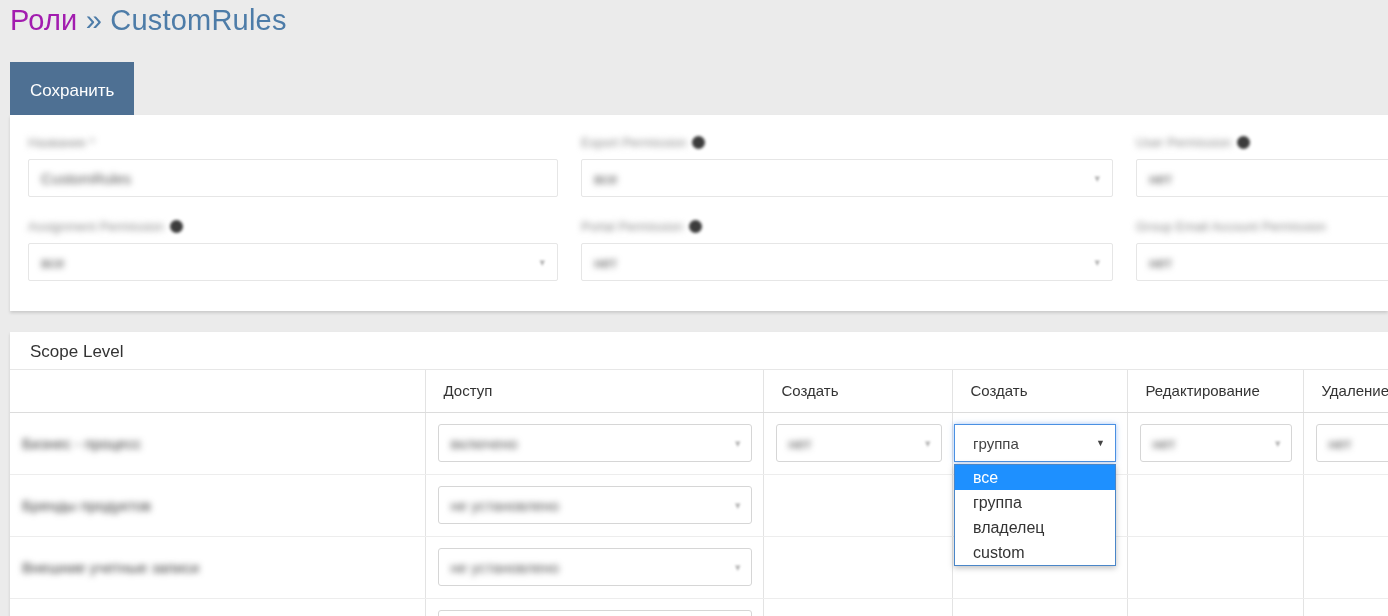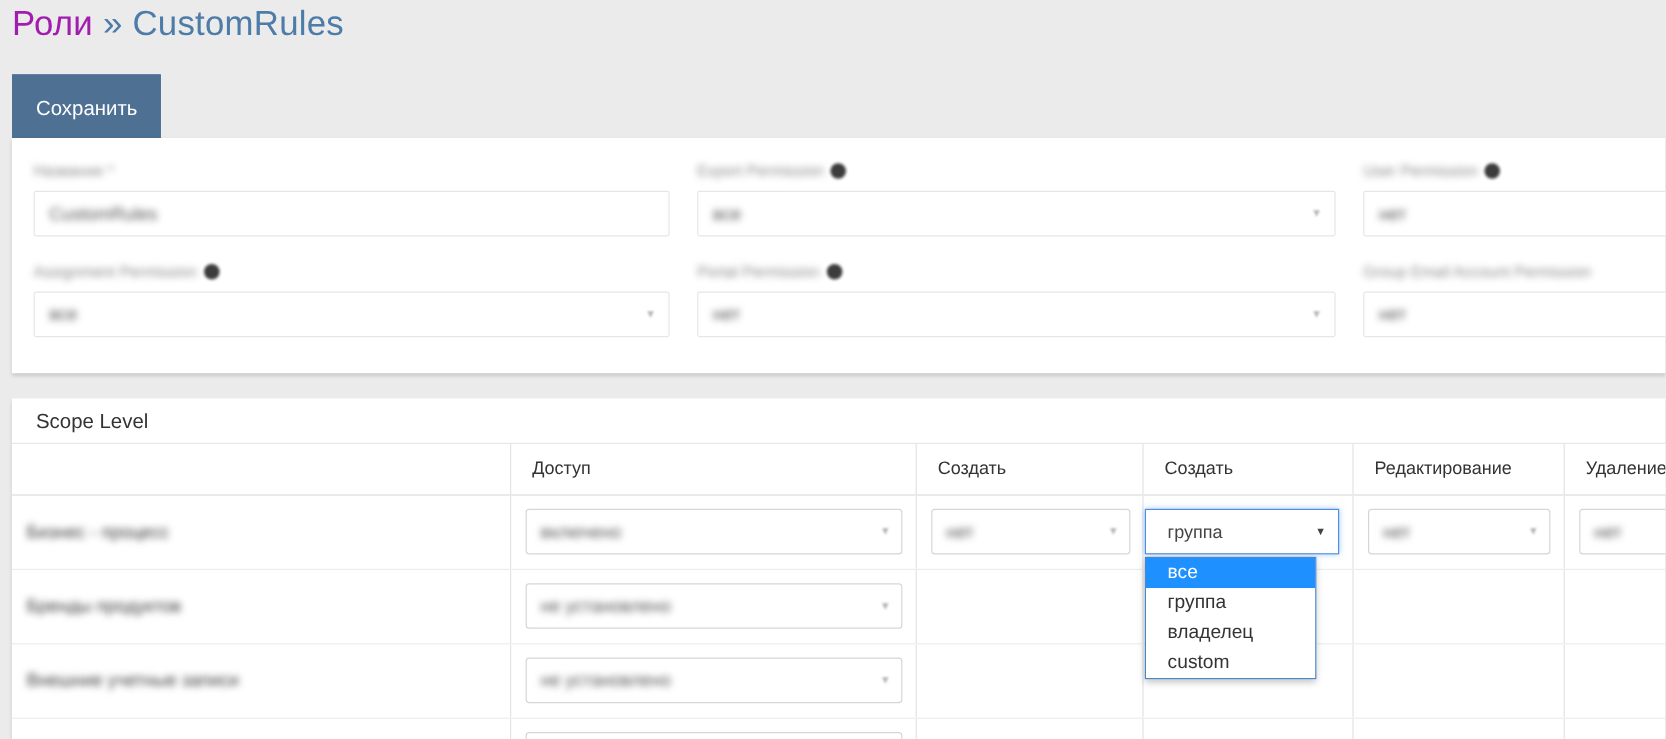--- a/index.html
+++ b/index.html
@@ -81,21 +81,21 @@
 
   
   .sel-focused {
     position:absolute; left:944px; top:92px; width:162px; height:38px;
     border:1px solid #4a90e2; box-shadow:0 0 5px rgba(82,145,240,.55);
     background:#fff; display:flex; align-items:center; justify-content:space-between;
     padding:0 10px 0 18px; font-size:15px; color:#444; z-index:5;
   }
   .sel-arrow { font-size:9px; color:#444; }
   .dropdown {
-    position:absolute; left:944px; top:132px; width:143px; z-index:6;
+    position:absolute; left:944px; top:132px; width:162px; z-index:6;
     background:#fff; border:1px solid #4a86c8; box-shadow:0 2px 6px rgba(0,0,0,.25);
   }
   .dd-option { height:25px; line-height:25px; padding-left:18px; font-size:16px; color:#333; cursor:default; }
   .dd-option.selected { background:#1e90ff; color:#fff; }
 </style>
 </head>
 <body>
 
 <div class="page-title">
   <a href="#">Роли</a>

